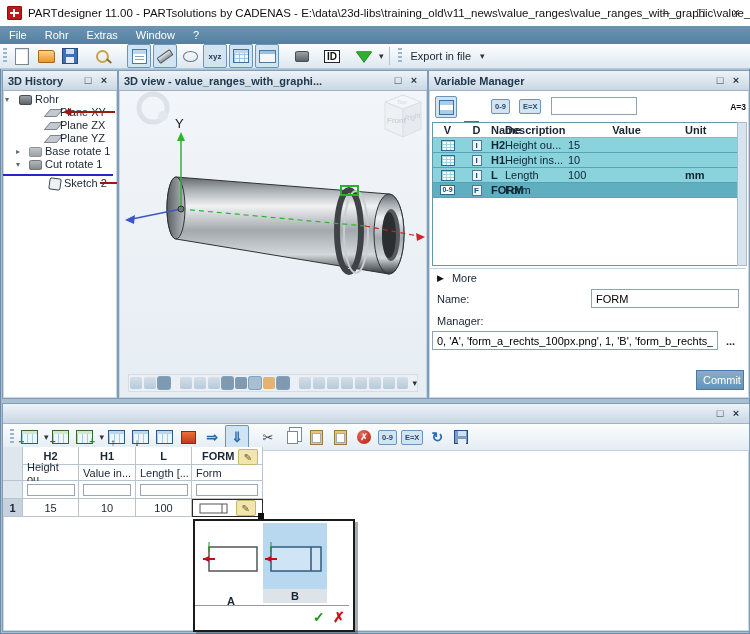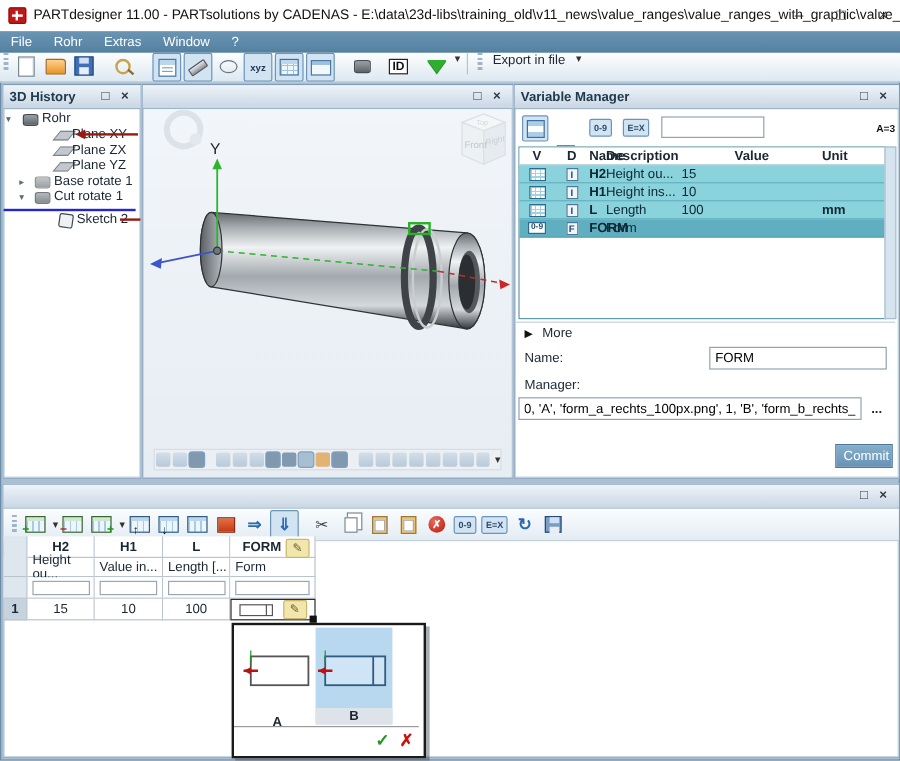--- a/index.html
+++ b/index.html
@@ -9,21 +9,21 @@
   .flex{display:flex;align-items:center}
   
   .titlebar{left:0;top:0;width:750px;height:26px;background:#ffffff;border-bottom:1px solid #d7dde3}
   .app-ico{left:7px;top:6px;width:15px;height:14px;background:#c01818;border-radius:2px;box-shadow:inset 0 0 0 1px #8f0f0f}
   .app-ico:before{content:"";position:absolute;left:3px;top:6px;width:9px;height:2px;background:#fff}
   .app-ico:after{content:"";position:absolute;left:6px;top:3px;width:2px;height:8px;background:#fff}
   .wtitle{left:28px;top:0;height:26px;line-height:26px;font-size:11.5px;color:#111;white-space:nowrap}
   .winbtn{top:0;width:22px;height:26px;text-align:center;line-height:26px;font-size:13px;color:#333;cursor:default}
   .menubar{left:0;top:26px;width:750px;height:18px;background:linear-gradient(#6b94b3,#54809f);display:flex;align-items:center}
   .menubar span{color:#fff;padding:0 9px;height:18px;line-height:18px}
-  .toolbar{left:0;top:44px;width:750px;height:24px;background:linear-gradient(#fdfefe,#dde8f1);border-bottom:1px solid #b9c9d6;display:flex;align-items:flex-start}
+  .toolbar{left:0;top:44px;width:750px;height:24px;background:linear-gradient(#fdfefe,#dde8f1);border-bottom:1px solid #b9c9d6;display:flex;align-items:center}
   .grip{width:4px;height:16px;margin:0 3px;background:repeating-linear-gradient(#9fb4c6 0 2px,rgba(0,0,0,0) 2px 4px)}
   .tbb{width:22px;height:22px;display:flex;align-items:center;justify-content:center;margin:0 1px;position:relative}
   .pressed{border:1px solid #6a94ba;background:#d2e3f2;border-radius:2px}
   .sep{width:1px;height:18px;background:#b4c4d2;margin:0 5px}
   
   .page{width:12px;height:15px;background:#fff;border:1px solid #7a8894;box-shadow:inset -1px 1px 0 #dfe5ea}
   .folder{width:15px;height:11px;background:linear-gradient(#ffd18a,#e8962c);border:1px solid #a9661a;border-radius:1px 3px 1px 1px}
   .floppy{width:14px;height:14px;background:#3f6fb5;border:1px solid #274b80;position:relative}
   .floppy:before{content:"";position:absolute;left:3px;top:0;width:8px;height:5px;background:#cfe0f5}
   .floppy:after{content:"";position:absolute;left:3px;top:8px;width:8px;height:6px;background:#e8eef7}
@@ -214,20 +214,21 @@
       </span>
     <span class="abs" style="left:59px">Sketch 2</span>
   </div>
 
   <div class="abs" style="left:70px;top:111px;width:45px;height:2px;background:#9b1a10;z-index:5"></div>
   <div class="abs" style="left:63px;top:108px;width:0;height:0;border-right:8px solid #9b1a10;border-top:4px solid rgba(0,0,0,0);border-bottom:4px solid rgba(0,0,0,0);z-index:5"></div>
   <div class="abs" style="left:100px;top:182px;width:17px;height:2px;background:#9b1a10;z-index:5"></div>
 
   <div class="abs panel" style="left:118px;top:70px;width:308px;height:327px">
     <div class="ptitle">
+      <span>3D view - value_ranges_with_graphi...</span>
         <span class="sp"></span>
       <span class="pbtn">□</span>
       <span class="pbtn">×</span>
     </div>
     <div style="position:absolute;left:1px;top:20px;right:1px;bottom:1px;background:linear-gradient(#f2f5f9,#e6edf3)"></div>
   </div>
 
   <svg class="abs" style="left:119px;top:90px" width="306" height="280" viewBox="0 0 306 280">
     <defs>
       <linearGradient id="g1" x1="0" x2="0" y1="0" y2="1">

